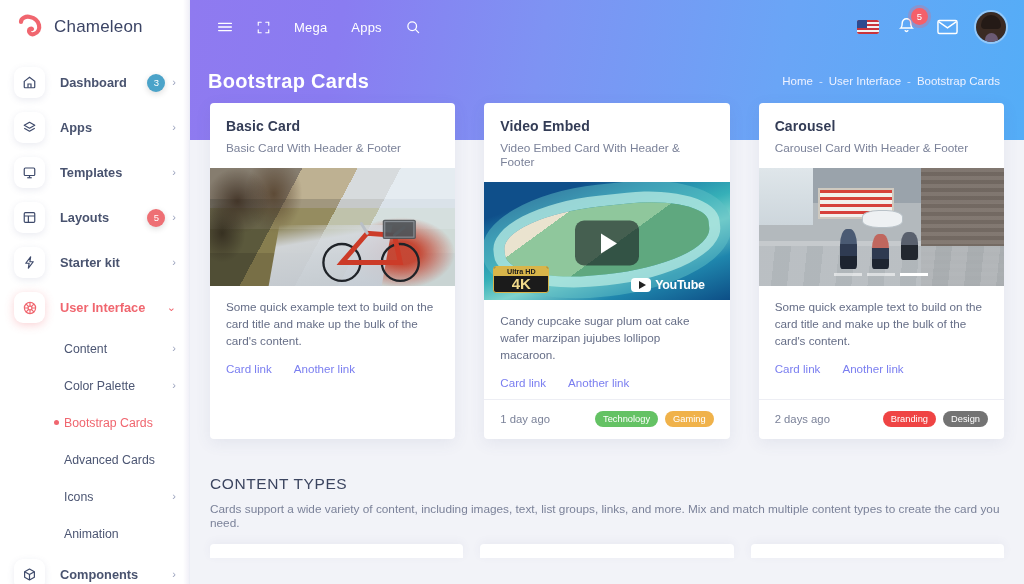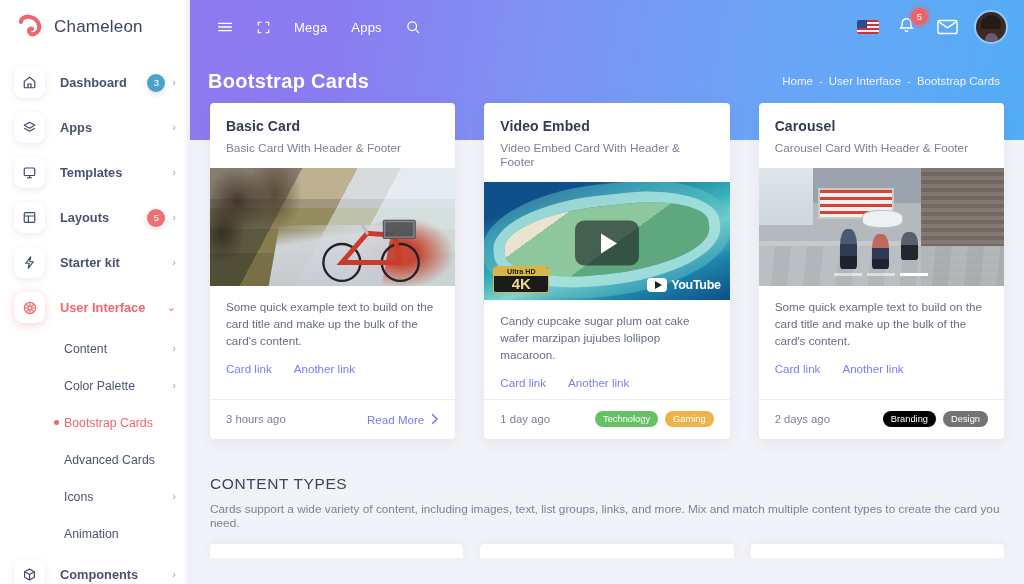--- a/index.html
+++ b/index.html
@@ -110,21 +110,21 @@
   .card-foot {
     border-top:1px solid #edeef4; padding:10px 16px; display:flex; align-items:center;
     min-height:40px;
   }
   .foot-time { font-size:11.3px; color:#7b8299; }
   .foot-right { margin-left:auto; display:flex; align-items:center; gap:7px; }
   .read-more { font-size:11.6px; color:#7a7ef0; cursor:pointer; display:flex; align-items:center; gap:7px; }
   .pill { font-size:9.3px; color:#fff; border-radius:9px; padding:3px 8px; cursor:pointer; white-space:nowrap; }
   .pill.green  { background:#64c264; }
   .pill.amber  { background:#f0b24a; }
-  .pill.purple { background:#000000;text-align:right; }
+  .pill.purple { background:#ef4444;text-align:right; }
   .pill.red    { background:#737373; }
 
   
   .media-bike{
     position:absolute; inset:0;
     background:
       radial-gradient(ellipse 40% 55% at 78% 72%, rgba(206,62,40,.95) 0 18%, rgba(206,62,40,0) 55%),
       linear-gradient(#b9c3cf 0 26%, #9aa6b3 26% 34%, #8d9a86 34% 52%, #7d8b6c 52% 72%, #6d7a5f 72% 100%),
       linear-gradient(118deg, #5d5244 0 30%, #8a7458 30% 48%, #b7b2a4 48% 62%, #cfd6dc 62% 100%);
     background-blend-mode: normal, overlay, normal;
@@ -166,21 +166,21 @@
     width:64px; height:45px; border-radius:9px; background:rgba(25,30,34,.62);
     display:flex; align-items:center; justify-content:center; cursor:pointer;
   }
   .playbtn i{ display:block; width:0; height:0; border-left:16px solid #fff; border-top:10px solid transparent; border-bottom:10px solid transparent; margin-left:4px; }
   .hd4k{
     position:absolute; left:9px; bottom:7px; width:56px; border:1px solid #d8b54a; border-radius:3px;
     background:#1b1b1b; overflow:hidden; text-align:center; cursor:pointer;
   }
   .hd4k .u{ background:#d8b54a; color:#1b1b1b; font-size:7.2px; font-weight:bold; line-height:9px; }
   .hd4k .k{ color:#f0d98a; font-size:15px; font-weight:bold; line-height:16px; }
-  .ytlogo{ position:absolute; right:9px; bottom:8px; display:flex; align-items:center; gap:4px; cursor:pointer; }
+  .ytlogo{ position:absolute; right:25px; bottom:8px; display:flex; align-items:center; gap:4px; cursor:pointer; }
   .ytmark{ width:20px; height:14px; border-radius:4px; background:#fff; display:flex; align-items:center; justify-content:center; }
   .ytmark i{ width:0;height:0;border-left:7px solid #222; border-top:4px solid transparent; border-bottom:4px solid transparent; margin-left:2px;}
   .yttext{ color:#fff; font-size:12.5px; font-weight:bold; letter-spacing:-.3px; }
 
   
   .media-street{ position:absolute; inset:0;
     background:linear-gradient(180deg,#9aa3ab 0 30%, #b3b9bd 30% 62%, #c6cacd 62% 100%); }
   .media-street .awn{ position:absolute; right:0; top:0; width:34%; height:100%;
     background:repeating-linear-gradient(180deg,#7e736b 0 4px,#6d625a 4px 8px); opacity:.92; }
   .media-street .sky{ position:absolute; left:0; top:0; width:22%; height:48%;
@@ -420,31 +420,20 @@
             <rect x="76" y="16" width="30" height="16" fill="none" stroke="#878d93" stroke-width="1.2"></rect>
           </svg>
         </div>
         <div class="card-body">
           <p class="card-text">Some quick example text to build on the card title and make up the bulk of the card's content.</p>
           <div class="card-links">
             <span class="card-link">Card link</span>
             <span class="card-link">Another link</span>
           </div>
         </div>
-        <div class="card-foot">
-          <span class="foot-time">3 hours ago</span>
-          <span class="foot-right">
-            <span class="read-more">
-              <span>Read More</span>
-              <svg width="8" height="12" viewBox="0 0 8 12" fill="none" stroke="#7a7ef0" stroke-width="1.6" stroke-linecap="round">
-                  <path d="M1.5 1.5 6 6l-4.5 4.5"></path>
-                </svg>
-            </span>
-          </span>
-        </div>
       </article>
 
       <article class="card">
         <div class="card-head">
           <div class="card-title">Video Embed</div>
           <div class="card-sub">Video Embed Card With Header &amp; Footer</div>
         </div>
         <div class="card-media">
           <div class="media-video">
             <div class="island"></div>

